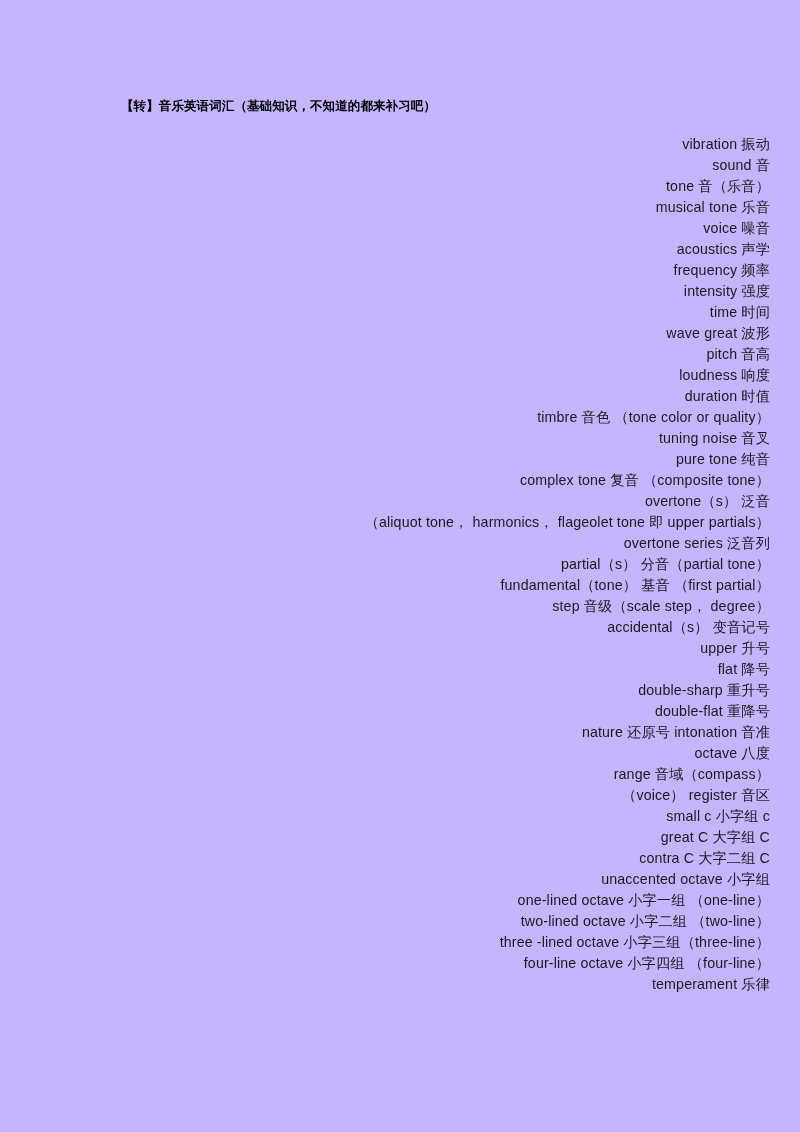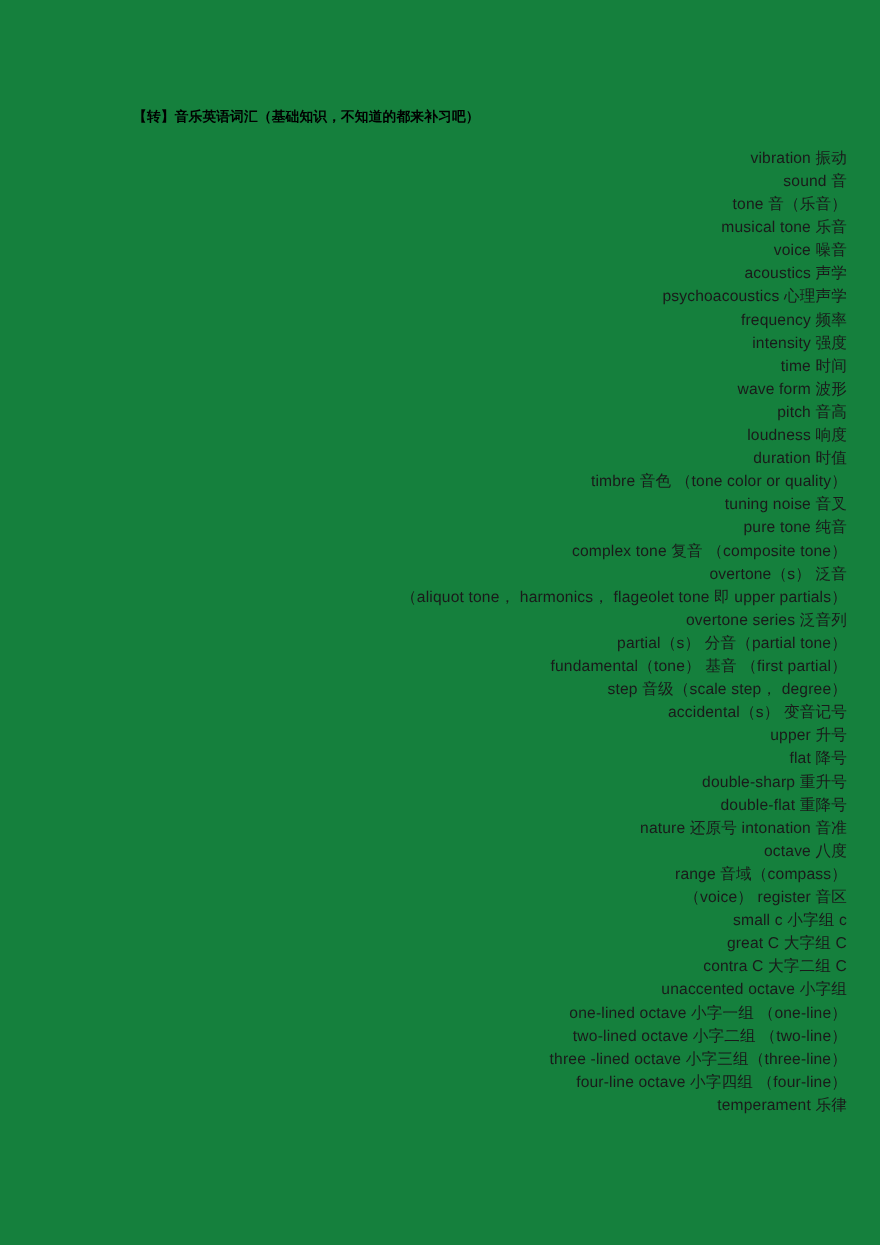--- a/index.html
+++ b/index.html
@@ -11,21 +11,21 @@
     width: 800px;
     height: 1132px;
     position: relative;
     font-family: "Liberation Sans", "DejaVu Sans", sans-serif;
     color: #000000;
     overflow: hidden;
   }
   .page {
     position: absolute;
     inset: 0;
-    background: #15803d;
+    background: #c4b5fd;
   }
   .doc-title {
     position: absolute;
     left: 121px;
     top: 98px;
     font-size: 12.5px;
     font-weight: bold;
     letter-spacing: 0.1px;
     white-space: nowrap;
     line-height: 16px;
@@ -58,25 +58,24 @@
 
 <div class="page">
   <div class="doc-title">【转】音乐英语词汇（基础知识，不知道的都来补习吧）</div>
   <ul class="vocab-list">
       <li class="vocab-item">vibration 振动</li>
       <li class="vocab-item">sound 音</li>
       <li class="vocab-item">tone 音（乐音）</li>
       <li class="vocab-item">musical tone 乐音</li>
       <li class="vocab-item">voice 噪音</li>
       <li class="vocab-item">acoustics 声学</li>
-      <li class="vocab-item">psychoacoustics 心理声学</li>
       <li class="vocab-item">frequency 频率</li>
       <li class="vocab-item">intensity 强度</li>
       <li class="vocab-item">time 时间</li>
-      <li class="vocab-item">wave form 波形</li>
+      <li class="vocab-item">wave great 波形</li>
       <li class="vocab-item">pitch 音高</li>
       <li class="vocab-item">loudness 响度</li>
       <li class="vocab-item">duration 时值</li>
       <li class="vocab-item">timbre 音色 （tone color or quality）</li>
       <li class="vocab-item">tuning noise 音叉</li>
       <li class="vocab-item">pure tone 纯音</li>
       <li class="vocab-item">complex tone 复音 （composite tone）</li>
       <li class="vocab-item">overtone（s） 泛音</li>
       <li class="vocab-item cont">（aliquot tone， harmonics， flageolet tone 即 upper partials）</li>
       <li class="vocab-item">overtone series 泛音列</li>

